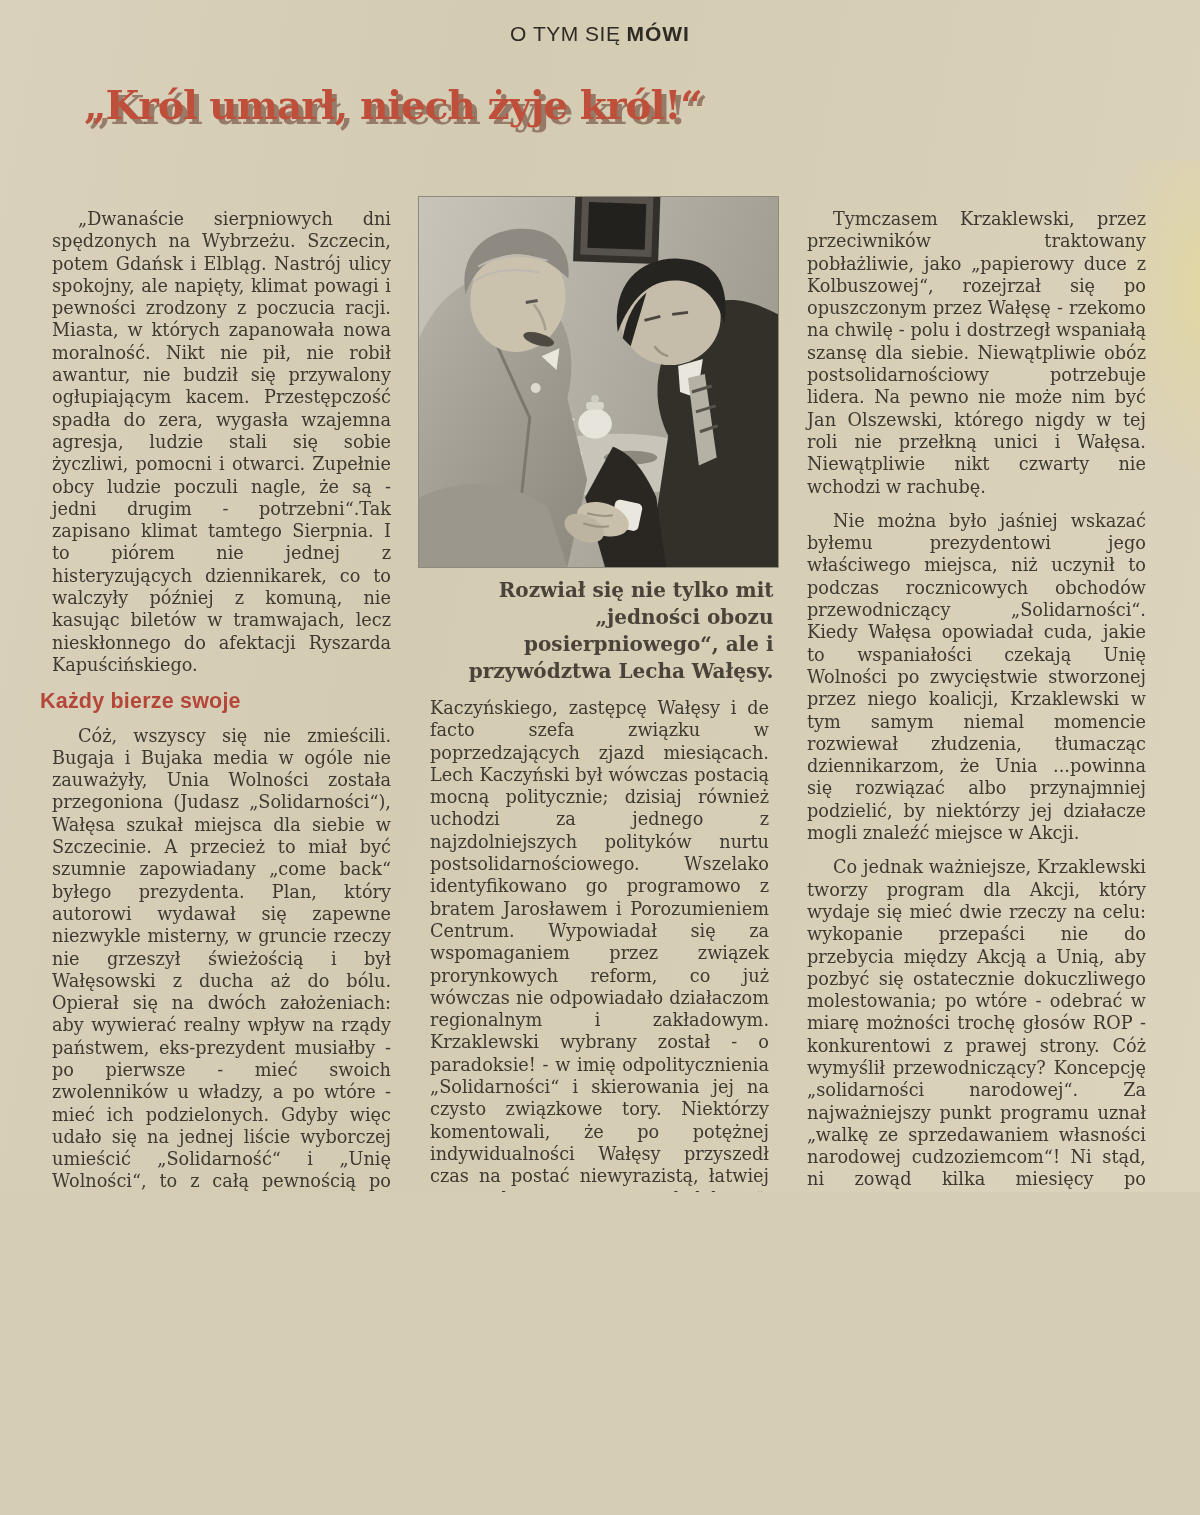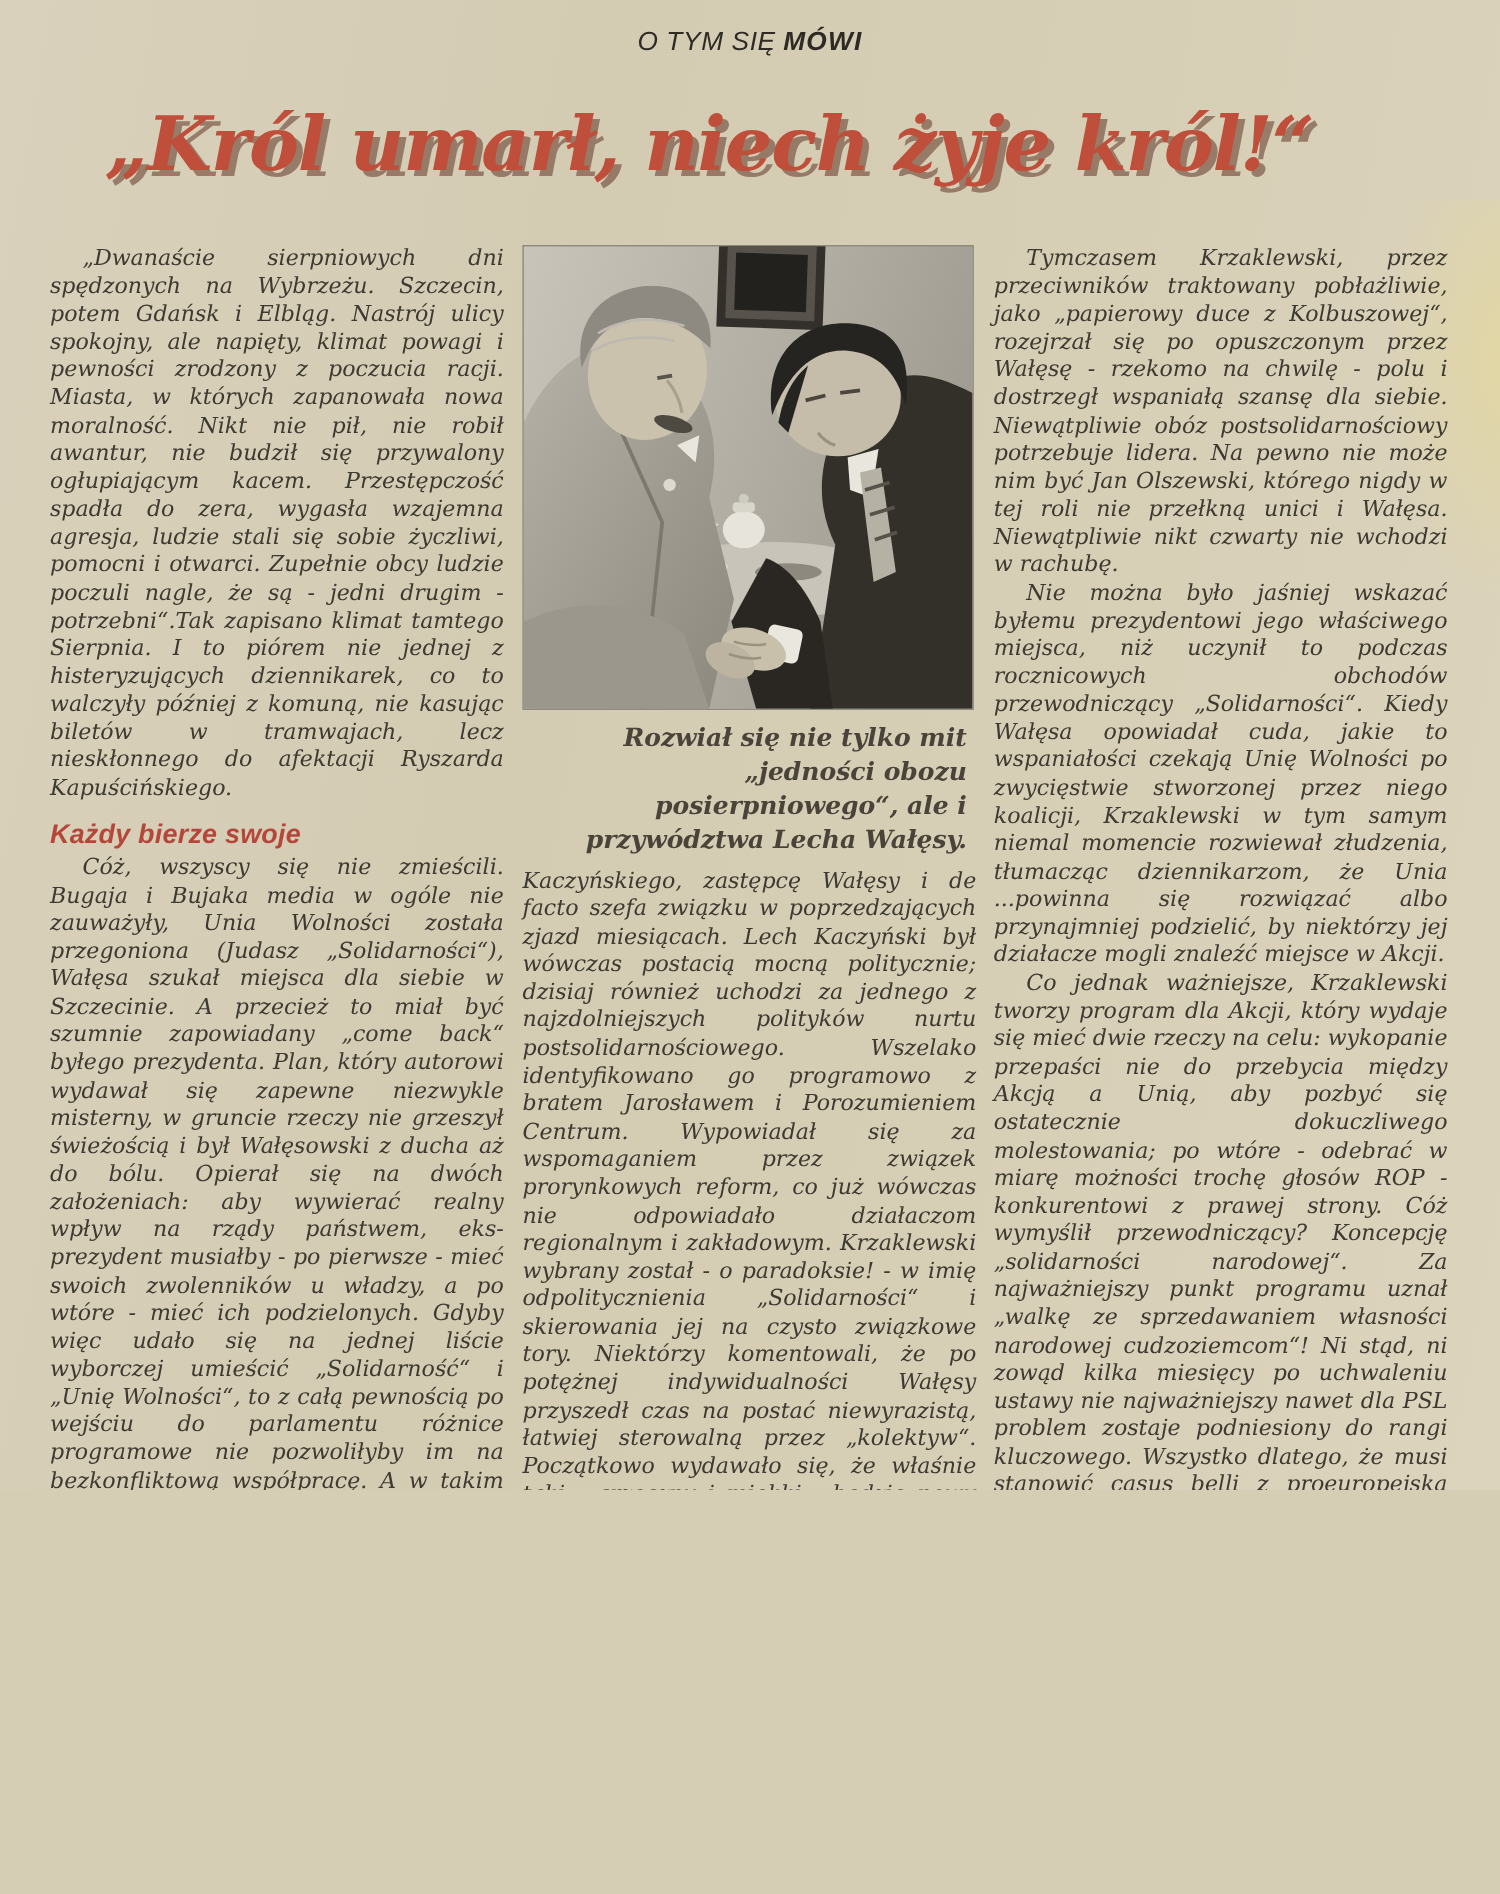--- a/index.html
+++ b/index.html
@@ -1,44 +1,44 @@
 <!DOCTYPE html>
 <html lang="pl"><head>
 <meta charset="utf-8">
 <style>
   html,body{margin:0;padding:0;background:#d6cdb5;}
   .page{
     position:relative;width:1200px;height:1192px;overflow:hidden;
     background:linear-gradient(100deg,#d9d1bb 0%,#d4cbb3 35%,#d7ceb6 65%,#dcd4bd 100%);
-    font-family:"DejaVu Serif",serif;color:#3e3a31;font-style:italic;
+    font-family:"DejaVu Serif",serif;color:#3e3a31;
   }
   .scan-spot{
     position:absolute;right:0;top:160px;width:90px;height:320px;
     background:radial-gradient(ellipse at 105% 40%, rgba(233,219,140,.5), rgba(233,219,140,0) 72%);
     pointer-events:none;
   }
   .kicker{
     position:absolute;top:22px;left:0;right:0;text-align:center;
     font-family:"Liberation Sans",sans-serif;font-size:21px;color:#2e2b25;letter-spacing:.5px;
   }
   .kicker .kb{font-weight:800;letter-spacing:1px;margin-left:6px;}
   .headline{
     position:absolute;left:84px;top:86px;margin:0;white-space:nowrap;
-    font-family:"DejaVu Serif",serif;font-weight:700;font-size:60px;line-height:1;
+    font-family:"DejaVu Serif",serif;font-weight:700;font-size:39px;line-height:1;
     letter-spacing:-1px;color:#bf4e3a;
     text-shadow:5px 5px 0 rgba(106,68,52,.6);
   }
   .col{
     position:absolute;top:196px;width:363px;
     font-size:17.7px;line-height:22.3px;text-align:justify;
   }
   .col1{left:40px;}
   .col2{left:418px;}
   .col3{left:795px;}
-  .col p{margin:0;text-indent:26px;}
+  .col p{margin:12px;text-indent:26px;}
   .col p.noindent{text-indent:0;}
   .col h2{
     font-family:"Liberation Sans",sans-serif;font-weight:700;font-size:21.5px;
     color:#b4473a;margin:14px 0 5px;text-align:left;letter-spacing:.2px;
   }
   figure{margin:0;}
   .photo{
     width:361px;height:372px;border:1px solid #8f8a7b;box-sizing:border-box;
     box-shadow:inset 0 2px 0 rgba(40,36,30,.35);
     background:#b0aca2;

